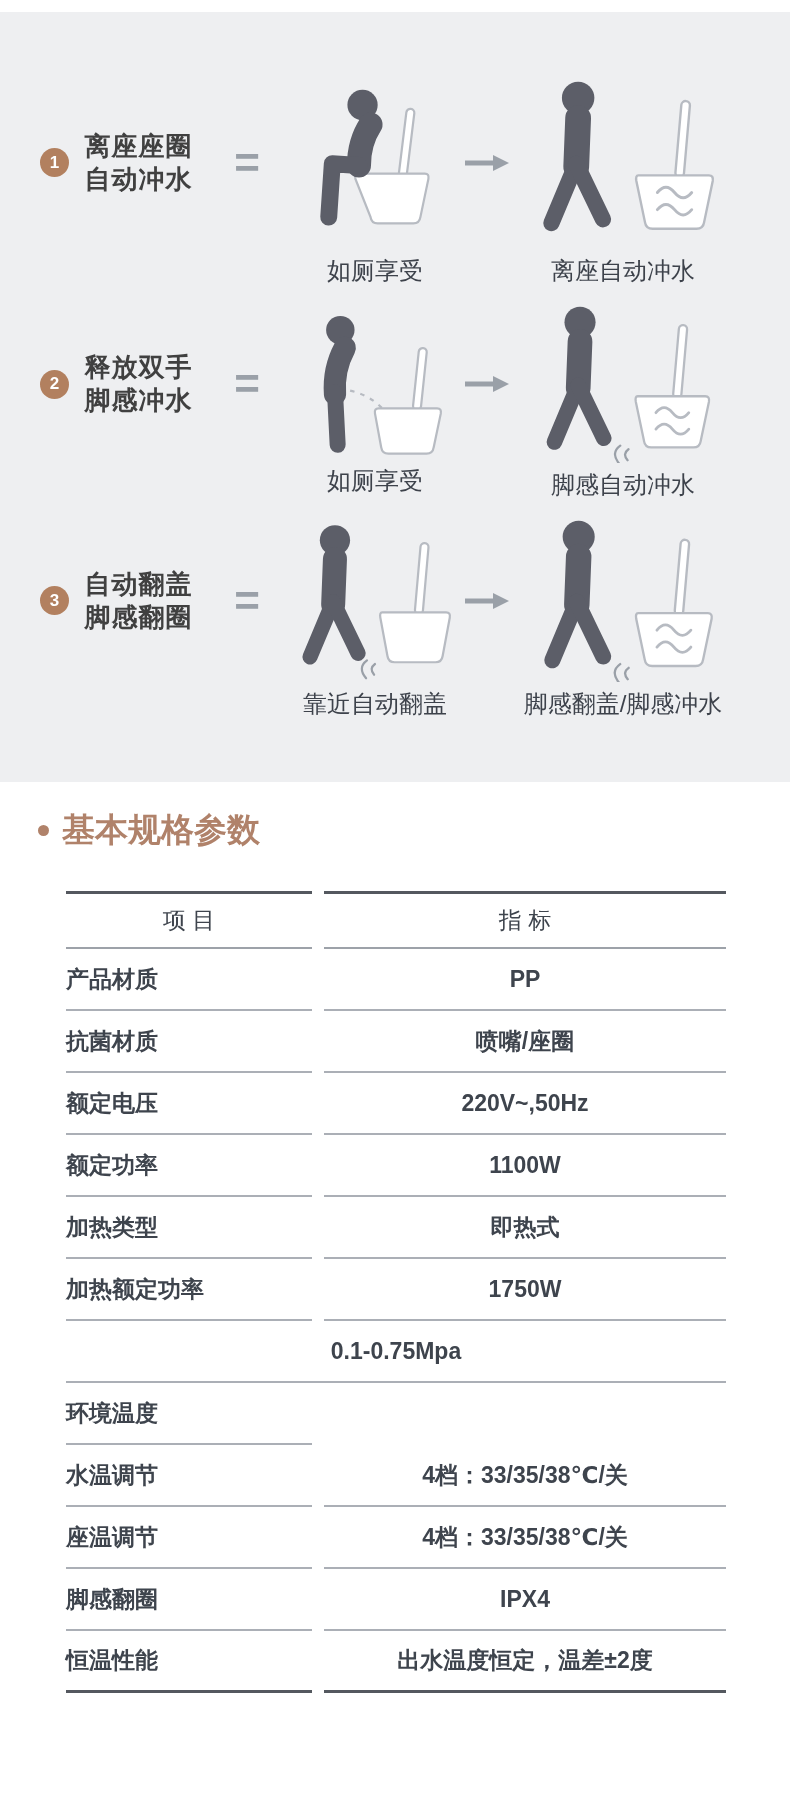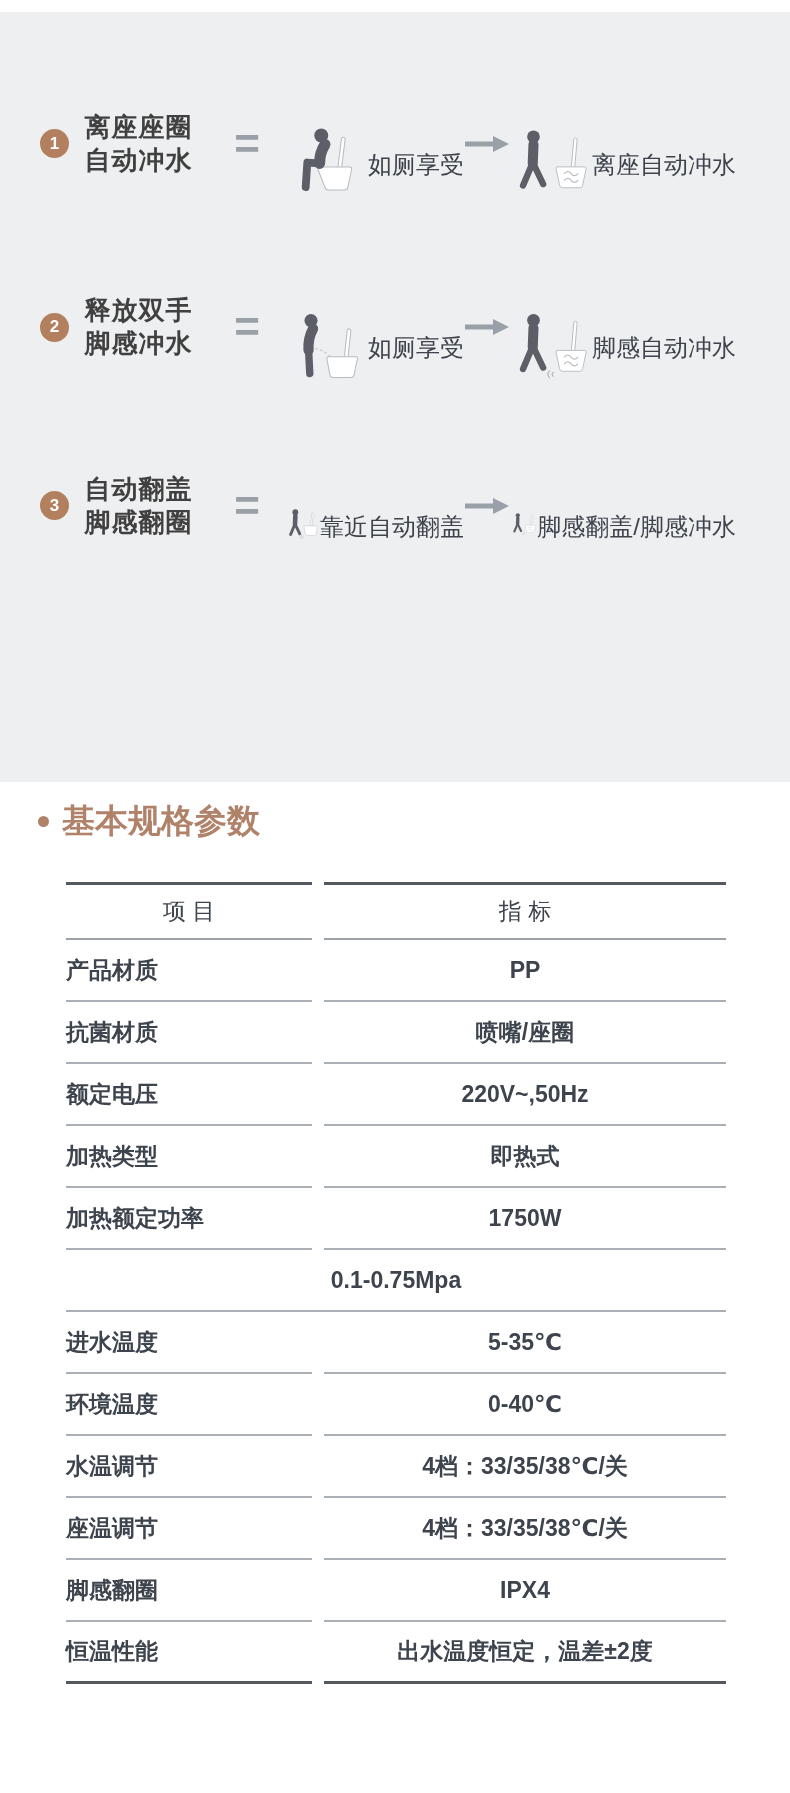--- a/index.html
+++ b/index.html
@@ -38,32 +38,32 @@
   }
   .feature-title {
     flex:1; text-align:center;
     font-size:26px; font-weight:bold; color:#404040; line-height:33px;
     letter-spacing:1px;
   }
   .equals-box {
     width:78px; text-align:center; margin-bottom:36px;
     font-size:44px; font-weight:bold; color:#9aa0a8;
   }
-  .scene { display:flex; flex-direction:row; align-items:center; }
+  .scene { display:flex; flex-direction:column; align-items:center; }
   .scene.before { width:178px; }
   .scene.after  { width:226px; }
   .caption {
     margin-top:6px; font-size:24px; color:#3d424b; white-space:nowrap;
   }
   .arrow-box {
     width:46px; display:flex; justify-content:center; margin-bottom:36px;
   }
 
   
-  .specs { background:#ffffff; padding-top:17px; }
+  .specs { background:#ffffff; padding-top:26px; }
   .specs-title {
     margin-left:38px;
     display:flex; align-items:center;
     font-size:33px; font-weight:bold; color:#b0826a;
   }
   .specs-title .bullet {
     width:11px; height:11px; border-radius:50%;
     background:#b0826a; margin-right:13px; flex:0 0 11px;
   }
   .spec-table { width:660px; margin:38px 0 0 66px; }
@@ -231,37 +231,36 @@
         </div>
         <div class="t-row">
           <div class="cell cell-l">抗菌材质</div>
           <div class="cell cell-r">喷嘴/座圈</div>
         </div>
         <div class="t-row">
           <div class="cell cell-l">额定电压</div>
           <div class="cell cell-r">220V~,50Hz</div>
         </div>
         <div class="t-row">
+          <div class="cell cell-l">额定功率</div>
+          <div class="cell cell-r">1100W</div>
+        </div>
+        <div class="t-row">
           <div class="cell cell-l">加热类型</div>
           <div class="cell cell-r">即热式</div>
         </div>
         <div class="t-row">
           <div class="cell cell-l">加热额定功率</div>
           <div class="cell cell-r">1750W</div>
         </div>
         <div class="t-row">
           <div class="cell cell-r">0.1-0.75Mpa</div>
         </div>
         <div class="t-row">
-          <div class="cell cell-l">进水温度</div>
-          <div class="cell cell-r">5-35℃</div>
-        </div>
-        <div class="t-row">
           <div class="cell cell-l">环境温度</div>
-          <div class="cell cell-r">0-40℃</div>
         </div>
         <div class="t-row">
           <div class="cell cell-l">水温调节</div>
           <div class="cell cell-r">4档：33/35/38℃/关</div>
         </div>
         <div class="t-row">
           <div class="cell cell-l">座温调节</div>
           <div class="cell cell-r">4档：33/35/38℃/关</div>
         </div>
         <div class="t-row">

